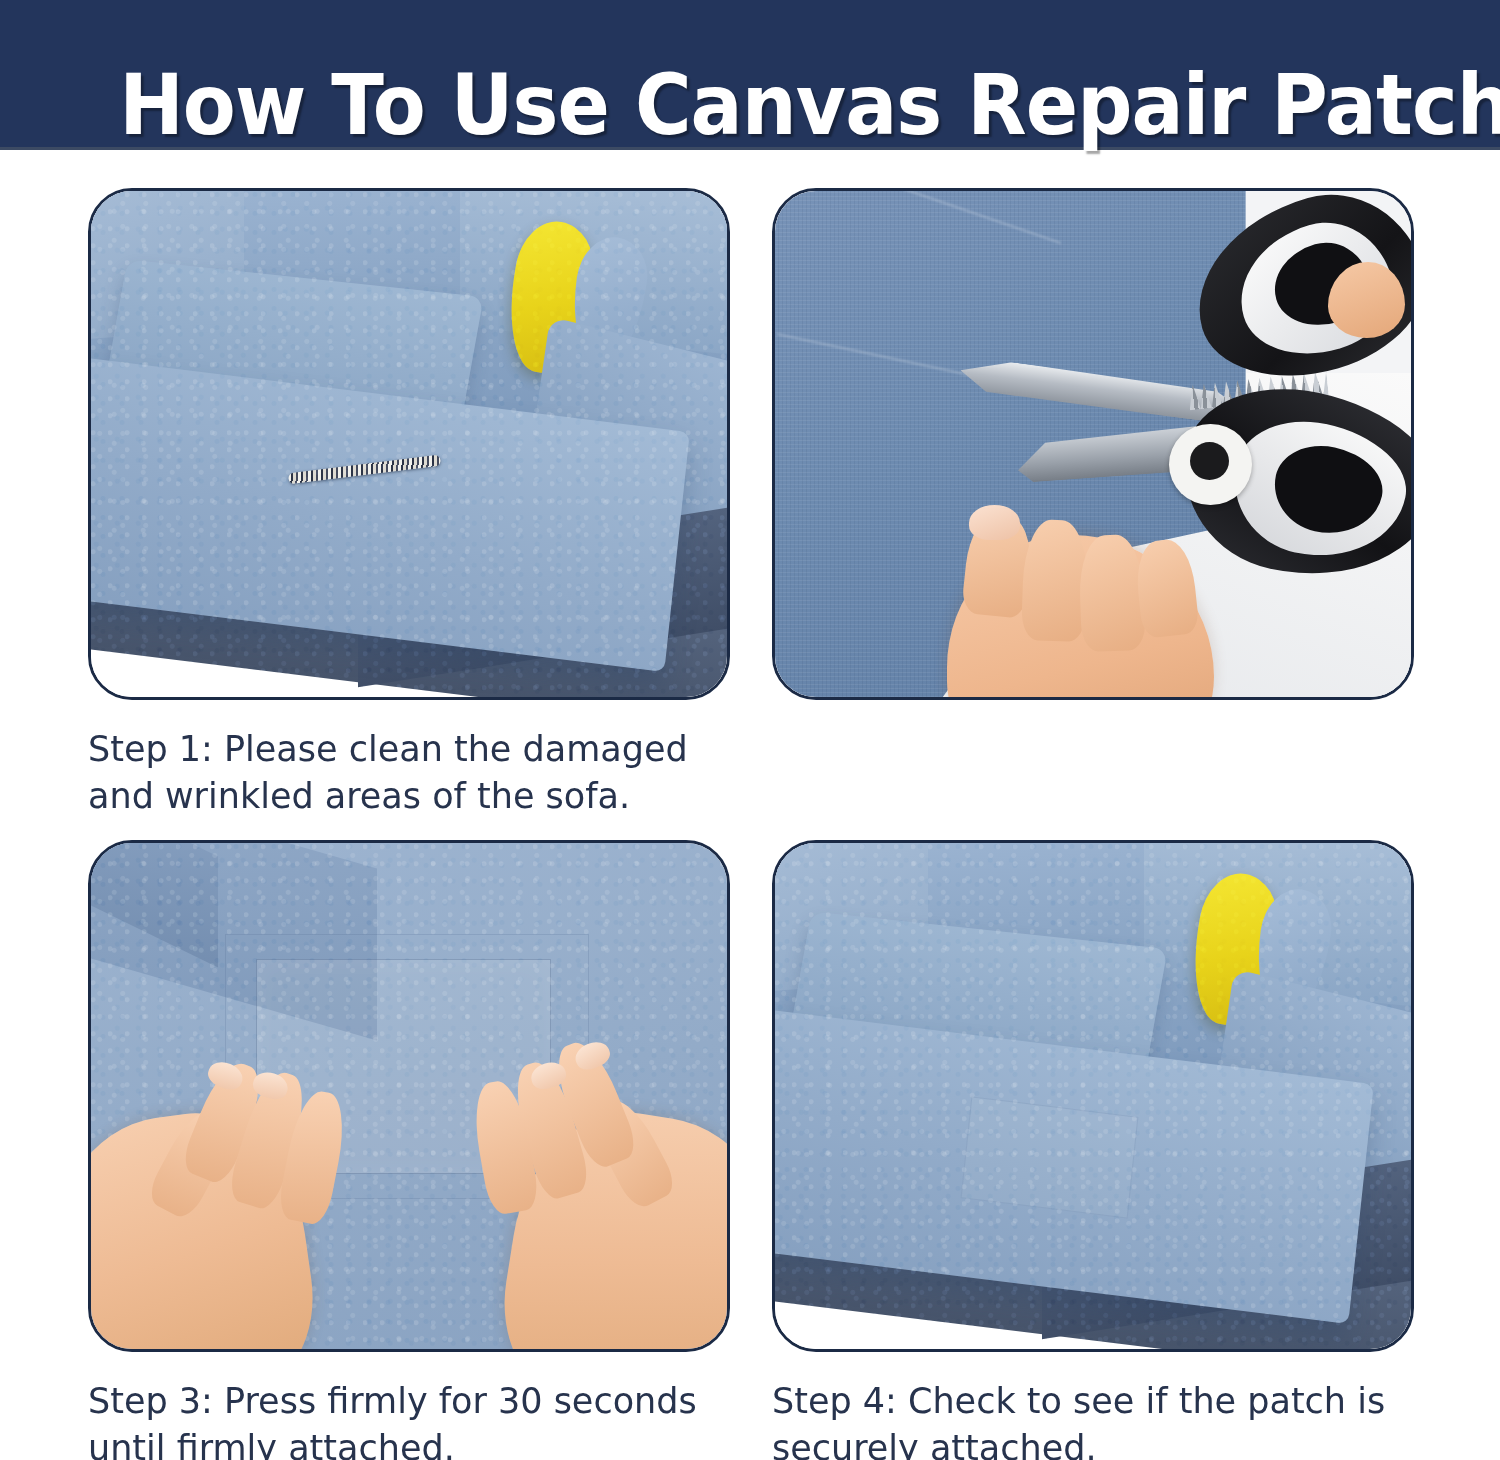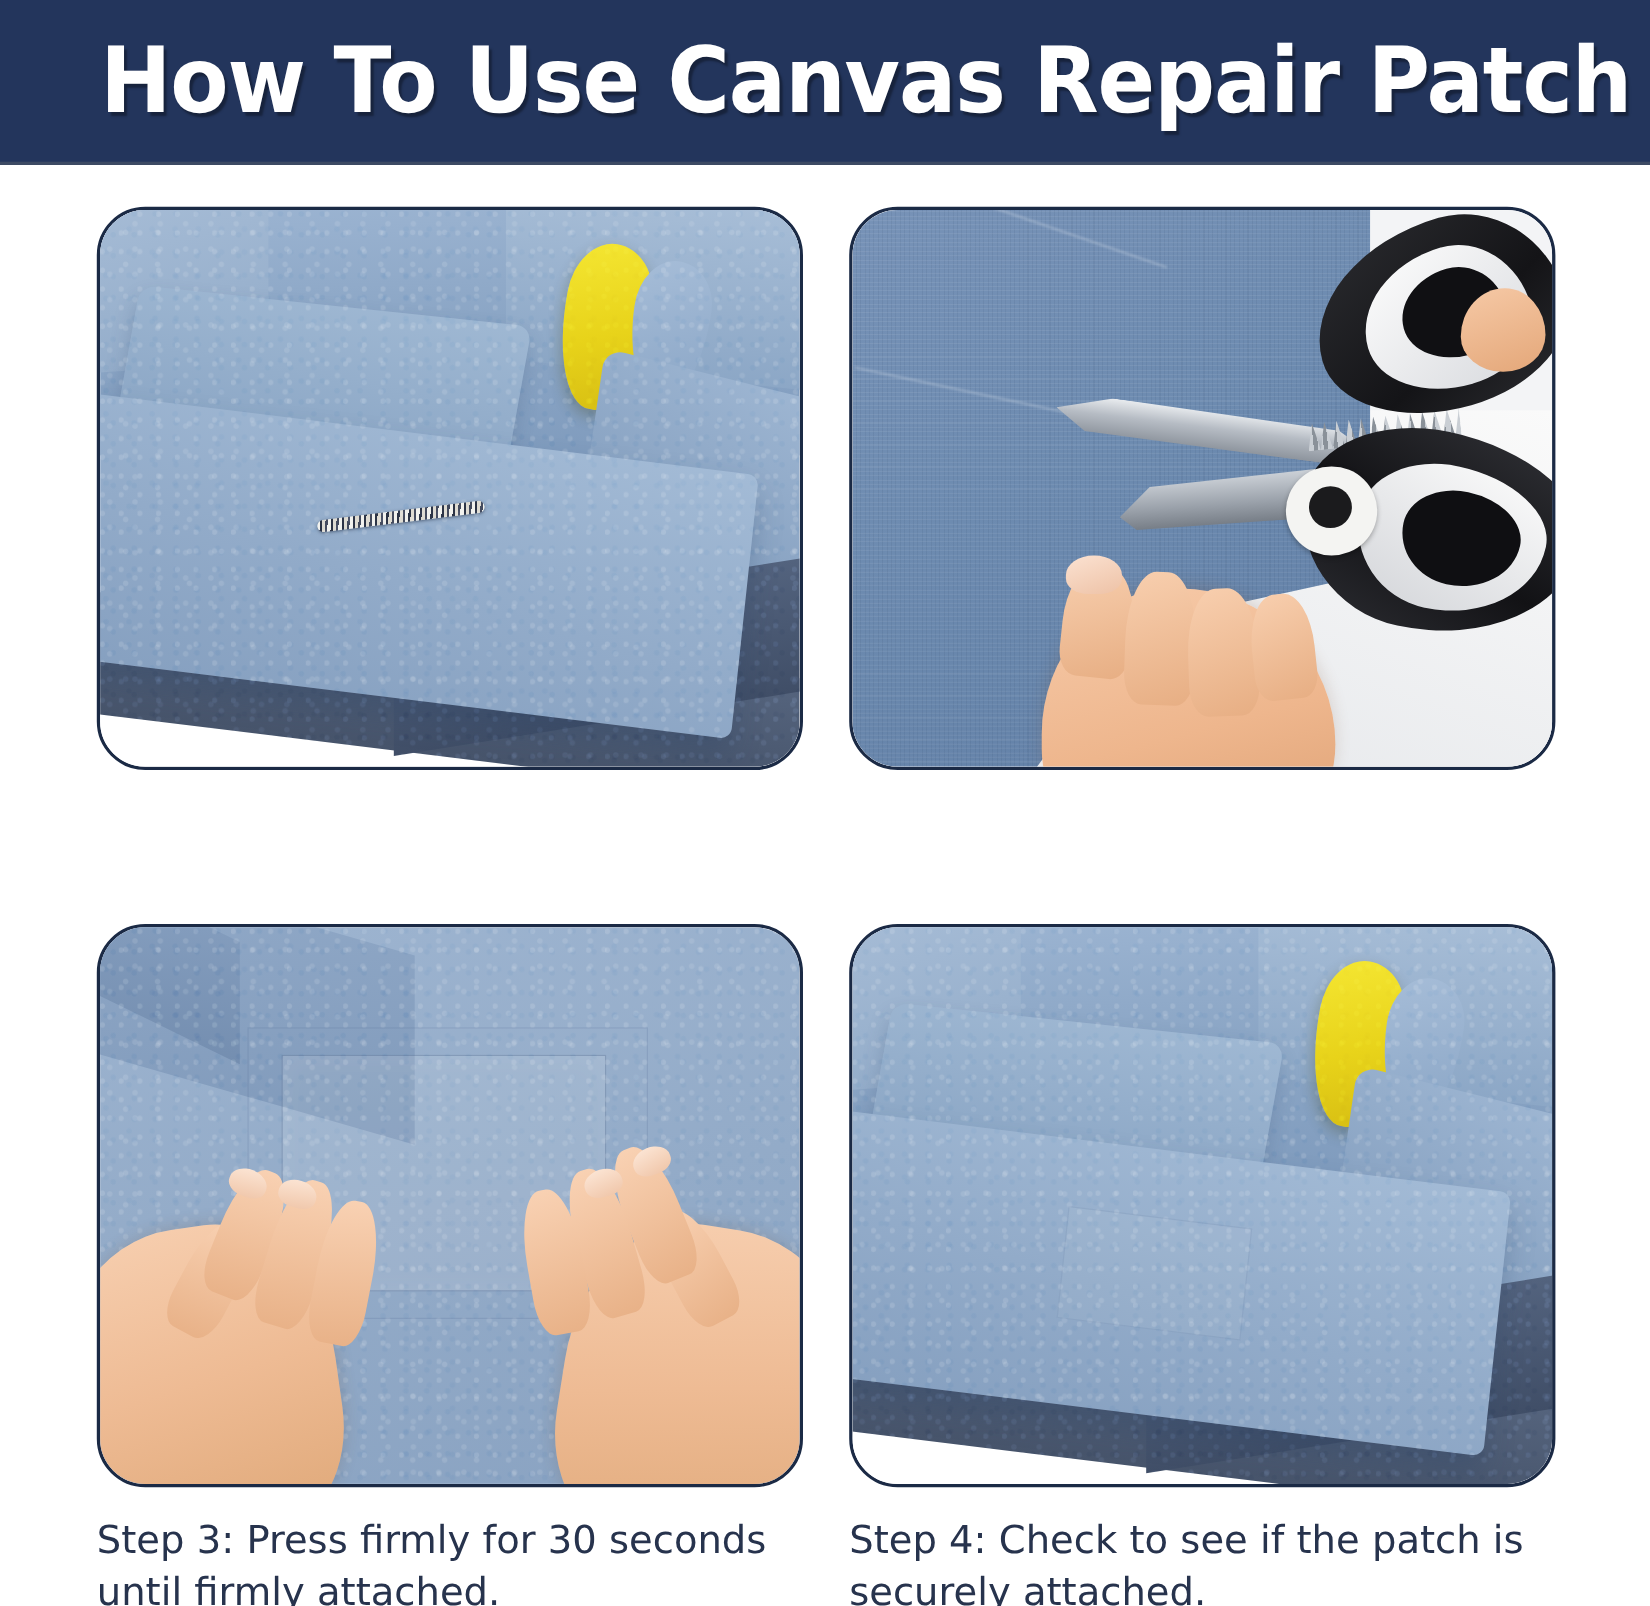--- a/index.html
+++ b/index.html
@@ -18,21 +18,22 @@
   
   #header-banner {
     position: absolute;
     left: 0; top: 0;
     width: 1500px;
     height: 150px;
     background: #23355c;
     border-bottom: 3px solid #3c4a63;
     box-sizing: border-box;
     display: flex;
-    align-items: center;
+    align-items: flex-end;
+    padding-left: 28px;
   }
   #page-title {
     color: #ffffff;
     font-family: "DejaVu Sans", sans-serif;
     font-weight: bold;
     font-size: 83px;
     line-height: 1;
     letter-spacing: -1px;
     padding-left: 98px;
     transform: scaleX(0.93);
@@ -427,20 +428,22 @@
         <div class="pillow-blue"></div>
         <div class="sofa-seat-far"></div>
         <div class="sofa-armrest"></div>
         <div class="sofa-base-shadow"></div>
         <div class="sofa-base-shadow2"></div>
         <div class="sofa-seat-main"></div>
         <div class="tear-mark"></div>
         <div class="fabric-noise"></div>
       </div>
     </div>
+    <div class="caption">Step 1:  Please clean the damaged
+  and wrinkled areas of the sofa.</div>
   </div>
 
   <div class="step-cell col-right row-top">
     <div class="photo-frame">
       <div class="photo-inner cut-scene">
         <div class="backdrop-white"></div>
         <div class="canvas-sheet">
           <div class="canvas-weave"></div>
           <div class="canvas-crease"></div>
           <div class="canvas-crease c2"></div>

